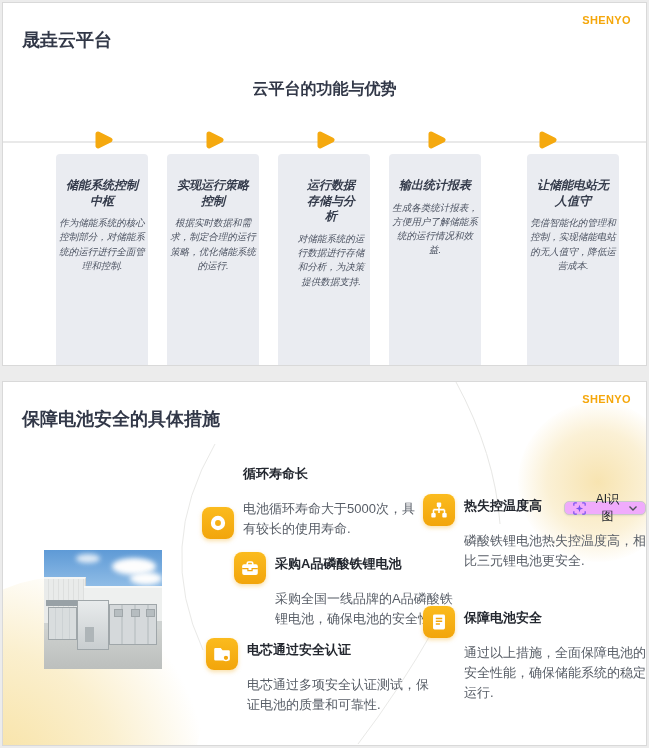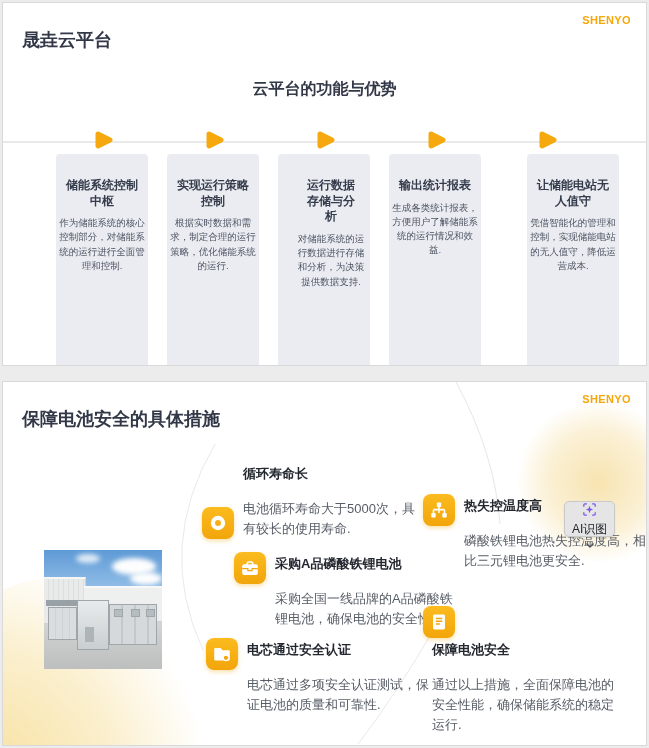--- a/index.html
+++ b/index.html
@@ -38,21 +38,21 @@
     position:absolute; left:0; top:138px; width:100%; height:2px;
     background:#e9e9e9;
   }
   .arrow { position:absolute; top:127px; width:22px; height:20px; }
   .arrow.a1 { left:90px; }  .arrow.a2 { left:201px; }
   .arrow.a3 { left:312px; } .arrow.a4 { left:423px; }
   .arrow.a5 { left:534px; }
 
   .card {
     position:absolute; top:151px; width:92px; height:214px;
-    background:#eaecf1; border-radius:4px;
+    background:#eaecf1; border-radius:4px;font-style:italic;
   }
   .card.c1 { left:53px; }  .card.c2 { left:164px; }
   .card.c3 { left:275px;padding-left:14px; } .card.c4 { left:386px; }
   .card.c5 { left:524px; }
   .card-title {
     margin:24px 10px 0 10px;
     font-size:12px; font-weight:800; color:#343b4b;
     text-align:center; line-height:1.3;
   }
   .card-body {
@@ -115,28 +115,28 @@
     display:flex; align-items:center; justify-content:center;
     box-shadow:0 2px 4px rgba(242,165,11,0.35);
   }
   .feature .f-text { margin-left:9px; width:182px; }
   .feature .f-title { font-size:13px; font-weight:800; color:#23272f; padding-top:3px; }
   .feature .f-body { margin-top:16px; font-size:13px; color:#575d66; line-height:1.55; }
   #item1 { left:199px; top:80px;align-items:flex-end; }
   #item2 { left:231px; top:170px; }
   #item3 { left:203px; top:256px; }
   #item4 { left:420px; top:112px; }
-  #item5 { left:420px; top:224px;flex-direction:column; }
+  #item5 { left:420px; top:224px; }
 
   .ai-btn {
-    position:absolute; left:561px; top:119px; height:36px;
+    position:absolute; left:561px; top:119px; height:14px;
     display:flex; align-items:center; gap:4px; padding:0 7px;
-    background:#e5e5e5; border:1px solid #c9c9c9; border-radius:5px;
+    background:#f0abfc; border:1px solid #c9c9c9; border-radius:5px;
     font-family:"Liberation Sans", sans-serif; font-size:12px; color:#1f2329;
-    cursor:pointer; box-shadow:0 1px 2px rgba(0,0,0,0.08);flex-direction:column;
+    cursor:pointer; box-shadow:0 1px 2px rgba(0,0,0,0.08);
   }
 </style>
 </head>
 <body>
 
 <div class="slide" id="slide1">
   <div class="slide-title">晟垚云平台</div>
   <div class="logo">SHENYO</div>
   <div class="s1-heading">云平台的功能与优势</div>
 

